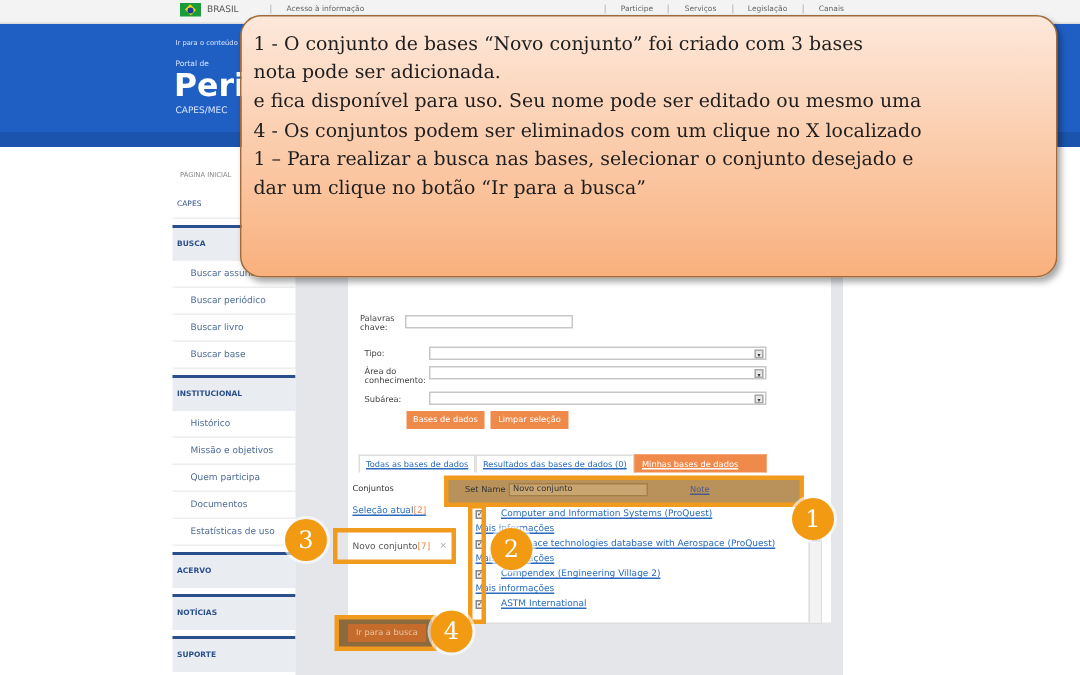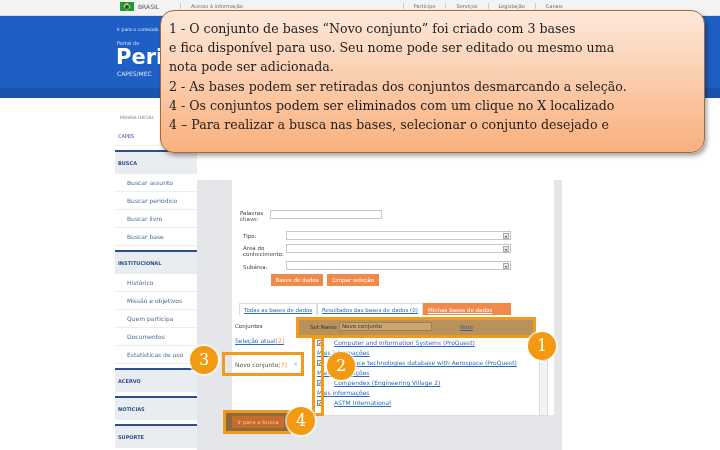--- a/index.html
+++ b/index.html
@@ -32,21 +32,21 @@
     .tab.active { background: #f08a4b; color: #fff; border-color: #f08a4b; }
     .conj-head { position: absolute; left: 235px; top: 323px; font-size: 5.5px; color: #333; }
     .conj-link { position: absolute; font-size: 6px; color: #2a6bbd; text-decoration: underline; }
     .list { position: absolute; left: 313px; top: 336px; width: 235px; height: 80px; background: #fff; border: 1px solid #ddd; }
     .list-row { position: absolute; left: 20px; font-size: 6px; color: #2a6bbd; text-decoration: underline; white-space: nowrap; }
     .chk { position: absolute; left: 3px; width: 6px; height: 6px; border: 1px solid #888; background: #eee; font-size: 5px; line-height: 5px; color: #333; text-align: center; }
     .scroll { position: absolute; right: 0; top: 0; width: 8px; height: 100%; background: #f3f3f3; border-left: 1px solid #ddd; }
     .scroll-thumb { position: absolute; left: 1px; top: 10px; width: 6px; height: 14px; background: #ddd; border: 1px solid #aaa; }
     .hl-box { position: absolute; border: 3px solid #f09a1e; }
     .badge { position: absolute; width: 28px; height: 28px; border-radius: 50%; background: #f39a13; color: #fff; font-family: "DejaVu Serif", serif; font-size: 16px; line-height: 28px; text-align: center; box-shadow: 0 0 0 2px rgba(255,255,255,0.6); }
-    .callout { position: absolute; left: 160px; top: 10px; width: 545px; height: 143px; border-radius: 14px; border: 1px solid #a06a3a; background: linear-gradient(#fde8da, #f9b07d); box-shadow: 2px 3px 4px rgba(0,0,0,0.35); padding: 8px 8px; font-family: "DejaVu Serif", serif; font-size: 12.6px; line-height: 19.2px; color: #1e1e1e; }
+    .callout { position: absolute; left: 160px; top: 10px; width: 545px; height: 175px; border-radius: 14px; border: 1px solid #a06a3a; background: linear-gradient(#fde8da, #f9b07d); box-shadow: 2px 3px 4px rgba(0,0,0,0.35); padding: 8px 8px; font-family: "DejaVu Serif", serif; font-size: 12.6px; line-height: 19.2px; color: #1e1e1e; }
     .callout p { white-space: nowrap; }
   </style>
 </head>
 <body>
 
 <div class="topbar">
   <div class="gov">
     <span class="flag"></span>
     <span>BRASIL</span>
   </div>
@@ -150,18 +150,18 @@
 <div class="hl-box" style="left:222px;top:352px;width:82px;height:24px;"></div>
 <div class="hl-box" style="left:223px;top:410px;width:68px;height:24px;"></div>
 
 <div class="badge" style="left:528px;top:332px;">1</div>
 <div class="badge" style="left:327px;top:352px;">2</div>
 <div class="badge" style="left:190px;top:346px;">3</div>
 <div class="badge" style="left:287px;top:407px;">4</div>
 
 <div class="callout">
   <p>1 - O conjunto de bases “Novo conjunto” foi criado com 3 bases</p>
+  <p>nota pode ser adicionada.</p>
   <p>e fica disponível para uso. Seu nome pode ser editado ou mesmo uma</p>
-  <p>nota pode ser adicionada.</p>
-  <p>2 - As bases podem ser retiradas dos conjuntos desmarcando a seleção.</p>
   <p>4 - Os conjuntos podem ser eliminados com um clique no X localizado</p>
-  <p>4 – Para realizar a busca nas bases, selecionar o conjunto desejado e</p>
+  <p>1 – Para realizar a busca nas bases, selecionar o conjunto desejado e</p>
+  <p>dar um clique no botão “Ir para a busca”</p>
 </div>
 
 </body></html>

